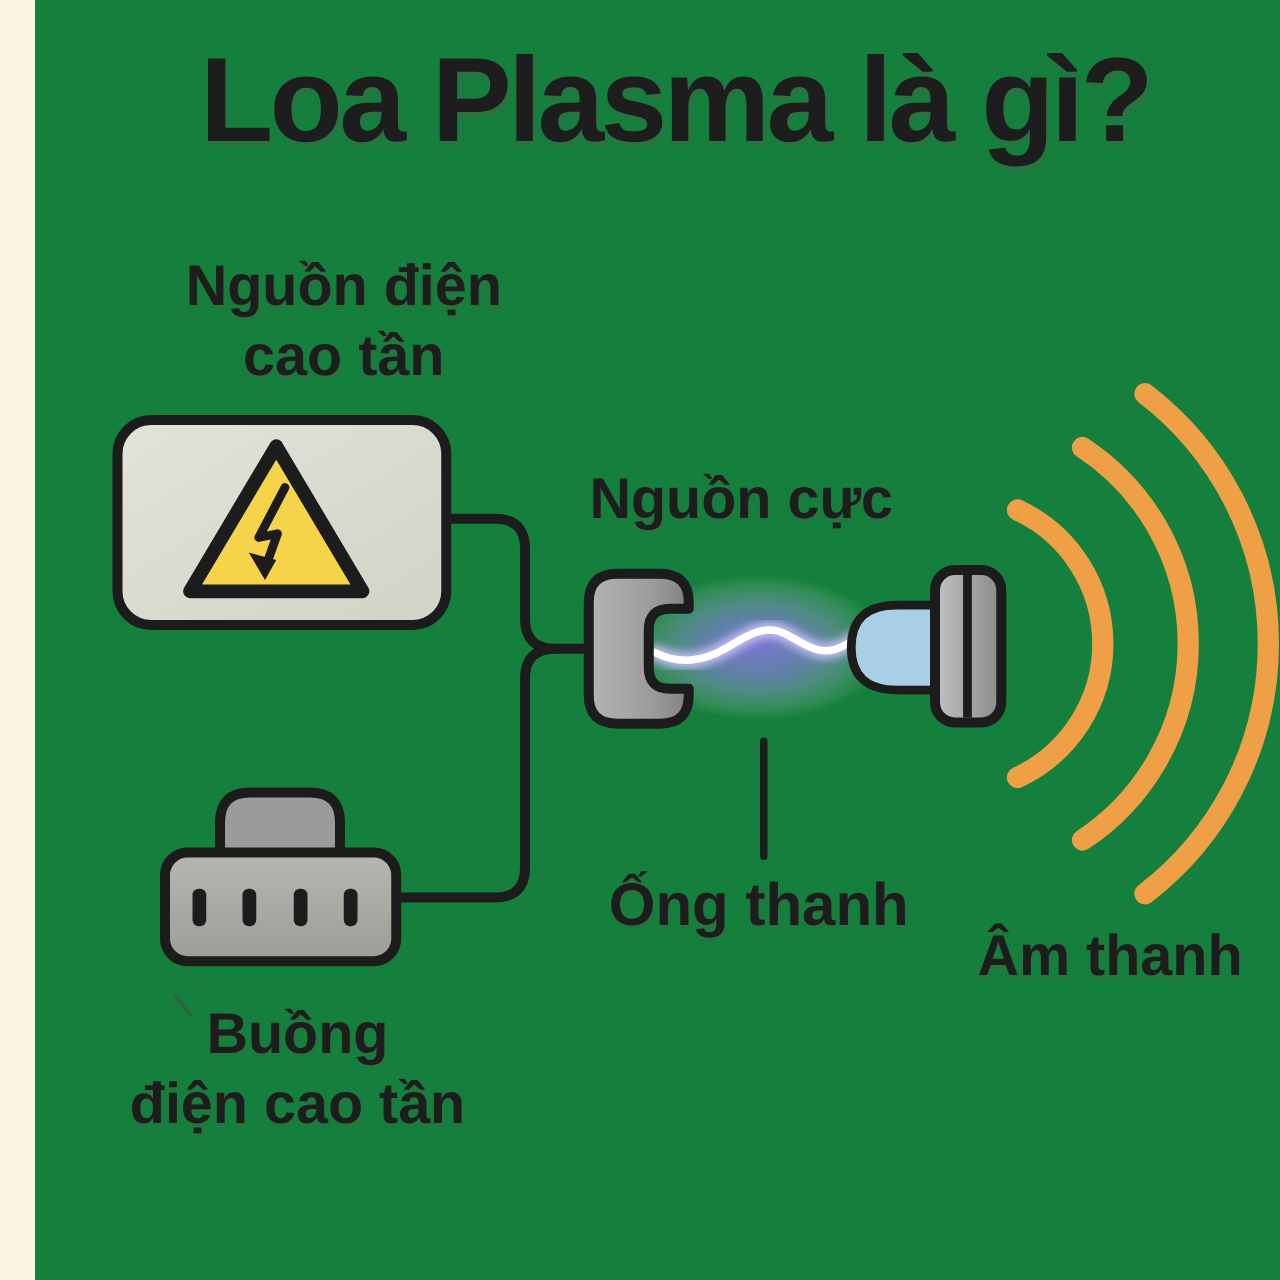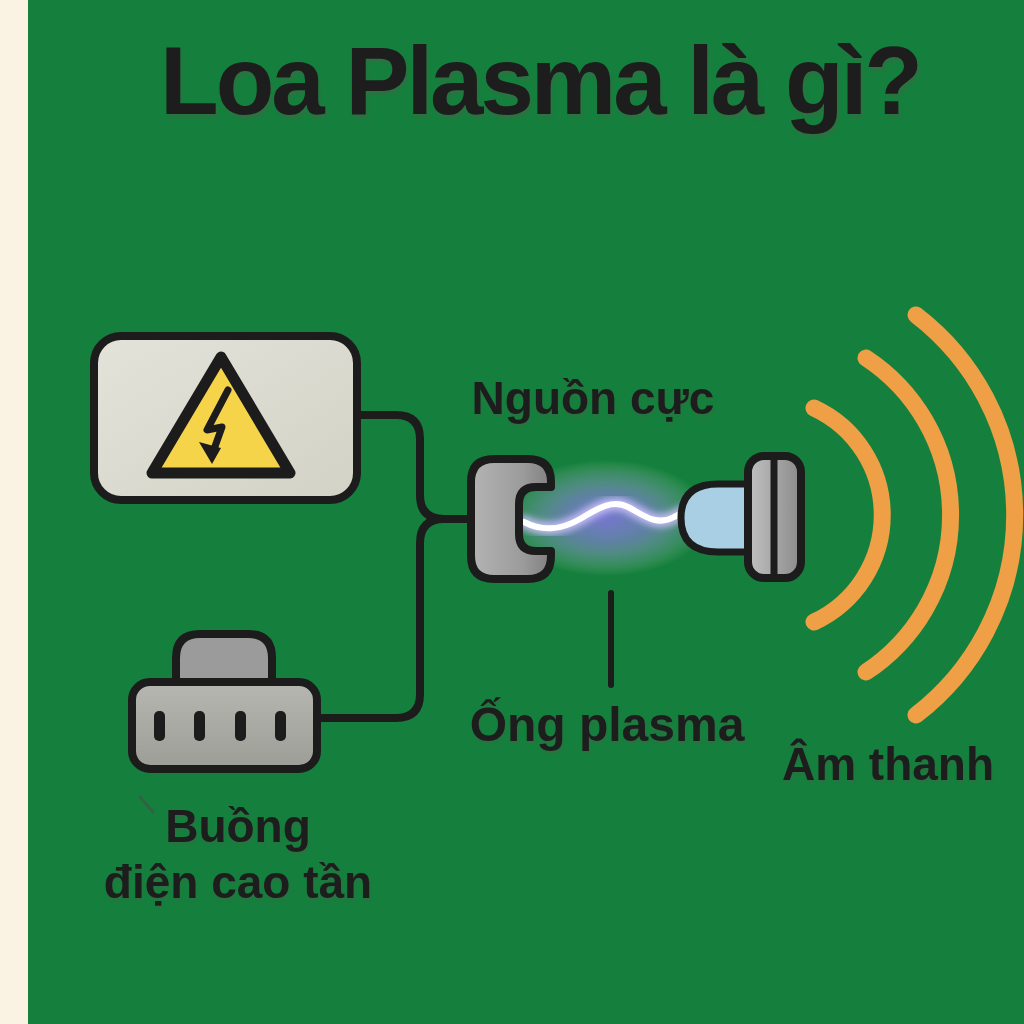--- a/index.html
+++ b/index.html
@@ -130,24 +130,28 @@
         <rect x="207" y="711" width="11" height="30" rx="5"></rect>
         <rect x="247" y="711" width="11" height="30" rx="5"></rect>
       </g>
     </g>
 
     <line x1="112" y1="797" x2="125" y2="812" stroke="#4a4a4a" stroke-width="3" stroke-linecap="round" opacity="0.55"></line>
   </svg>
 
   <h1 class="title">Loa Plasma là gì?</h1>
 
+  <div class="lbl lbl-power">
+    <div>Nguồn điện</div>
+    <div>cao tần</div>
+  </div>
 
   <div class="lbl lbl-electrode">Nguồn cực</div>
 
-  <div class="lbl lbl-tube">Ống plasma</div>
+  <div class="lbl lbl-tube">Ống thanh</div>
 
   <div class="lbl lbl-chamber">
     <div>Buồng</div>
     <div>điện cao tần</div>
   </div>
 
   <div class="lbl lbl-sound">Âm thanh</div>
 
 </div>
 

